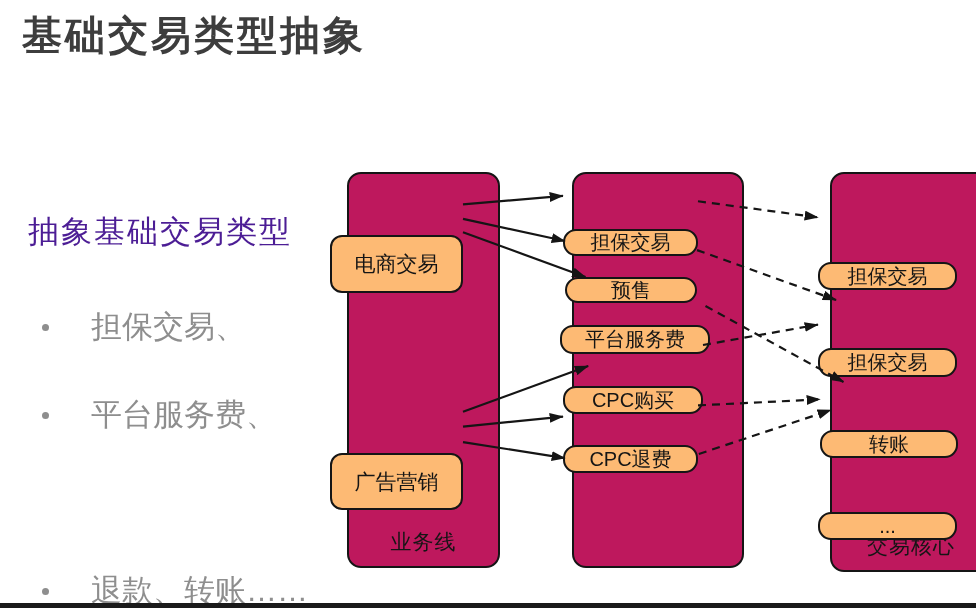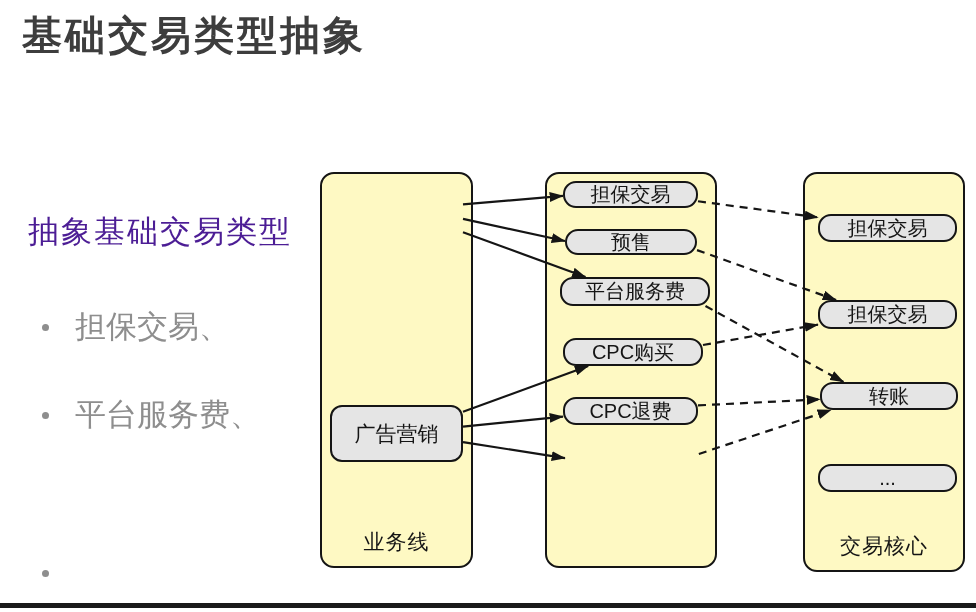--- a/index.html
+++ b/index.html
@@ -10,35 +10,35 @@
   }
   .title{
     position:absolute;left:22px;top:8px;margin:0;
     font-size:40px;font-weight:700;color:#3d3d3d;letter-spacing:3px;white-space:nowrap;text-align:center;
   }
   .side-heading{
     position:absolute;left:28px;top:211px;
     font-size:31px;color:#4c1d95;letter-spacing:2px;white-space:nowrap;
   }
   .bullet{
-    position:absolute;left:42px;display:flex;align-items:center;gap:26px;
+    position:absolute;left:42px;display:flex;align-items:center;gap:42px;
     font-size:31px;color:#8e8e8e;white-space:nowrap;
   }
   .dot{width:7px;height:7px;border-radius:50%;background:#8e8e8e;flex-shrink:0;}
   .col{
-    position:absolute;border:2.5px solid #151515;border-radius:14px;background:#fef9c3;
+    position:absolute;border:2.5px solid #151515;border-radius:14px;background:#be185d;margin-left:27px;
   }
   .col-label{
     position:absolute;bottom:10px;left:0;right:0;text-align:center;
     font-size:21px;color:#151515;letter-spacing:1px;
   }
   .node{
     position:absolute;display:flex;align-items:center;justify-content:center;
-    background:#e5e5e5;border:2px solid #151515;color:#151515;
-    font-size:20px;white-space:nowrap;
+    background:#fdba74;border:2px solid #151515;color:#151515;
+    font-size:20px;white-space:nowrap;margin-top:48px;
   }
   .big{border-radius:12px;border-width:2.5px;font-size:21px;}
   .pill{border-radius:13px;}
   .edges{position:absolute;left:0;top:0;pointer-events:none;}
   .edge{stroke:#151515;stroke-width:2.2;fill:none;}
   .edge.dashed{stroke-dasharray:8 6;}
   .bottom-bar{position:absolute;left:0;top:603px;width:976px;height:5px;background:#1a1a1a;}
 </style>
 </head>
 <body>
@@ -52,30 +52,32 @@
   <div class="bullet" style="top:306px">
     <span class="dot"></span>
     <span>担保交易、</span>
   </div>
   <div class="bullet" style="top:394px">
     <span class="dot"></span>
     <span>平台服务费、</span>
   </div>
   <div class="bullet" style="top:570px">
     <span class="dot"></span>
+    <span>退款、转账……</span>
   </div>
 
   <div class="col" style="left:320px;top:172px;width:153px;height:396px">
     <div class="col-label">业务线</div>
   </div>
   <div class="col" style="left:545px;top:172px;width:172px;height:396px"></div>
   <div class="col" style="left:803px;top:172px;width:162px;height:400px">
     <div class="col-label">交易核心</div>
   </div>
 
+  <div class="node big" style="left:330px;top:187px;width:133px;height:58px">电商交易</div>
   <div class="node big" style="left:330px;top:405px;width:133px;height:57px">广告营销</div>
 
   <div class="node pill" style="left:563px;top:181px;width:135px;height:27px">担保交易</div>
   <div class="node pill" style="left:565px;top:229px;width:132px;height:26px">预售</div>
   <div class="node pill" style="left:560px;top:277px;width:150px;height:29px">平台服务费</div>
   <div class="node pill" style="left:563px;top:338px;width:140px;height:28px">CPC购买</div>
   <div class="node pill" style="left:563px;top:397px;width:135px;height:28px">CPC退费</div>
 
   <div class="node pill" style="left:818px;top:214px;width:139px;height:28px">担保交易</div>
   <div class="node pill" style="left:818px;top:300px;width:139px;height:29px">担保交易</div>

